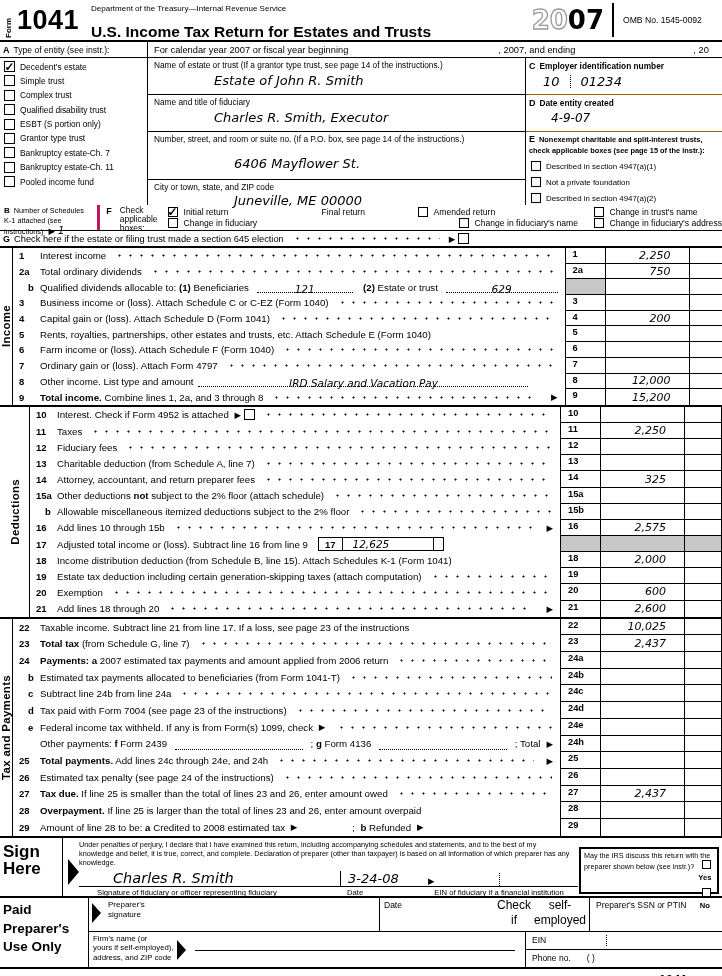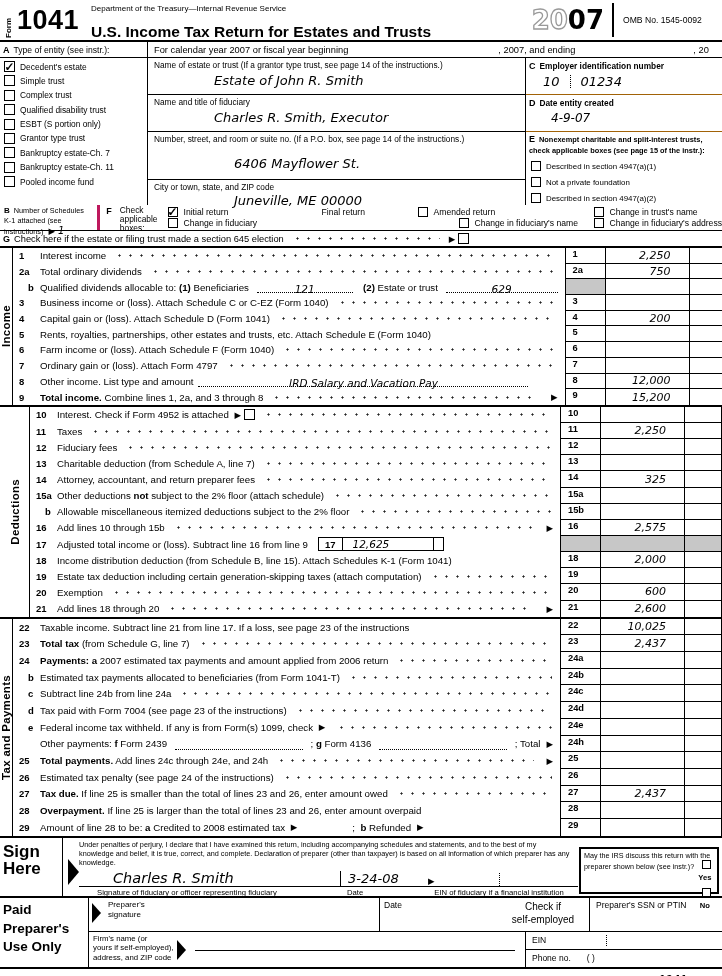--- a/index.html
+++ b/index.html
@@ -131,21 +131,21 @@
   
   .prep{height:71px;display:flex;border-bottom:2px solid #000;}
   .prep-label{width:88px;font-size:13.5px;font-weight:bold;line-height:1.4;padding:3px 0 0 3px;}
   .prep-content{flex:1;border-left:1px solid #000;display:flex;flex-direction:column;}
   .prow1{height:34px;border-bottom:1px solid #000;display:flex;}
   .p-arrow{width:0;height:0;border-top:10px solid transparent;border-bottom:10px solid transparent;
            border-left:9px solid #000;margin:5px 7px 0 3px;flex:none;}
   .p-sig{flex:1;display:flex;}
   .p-sig-label{font-size:8px;line-height:1.35;padding-top:2px;}
   .p-date{width:118px;border-left:1px solid #000;font-size:8.5px;padding:2px 0 0 4px;}
-  .p-check{width:92px;font-size:10px;text-align:center;display:flex;flex-direction:column;justify-content:center;
+  .p-check{width:92px;font-size:12px;text-align:center;display:flex;flex-direction:row;justify-content:center;
            padding-bottom:3px;line-height:1.3;}
   .p-ssn{width:133px;border-left:1px solid #000;font-size:8.5px;padding:2px 0 0 6px;}
   .prow2{flex:1;display:flex;}
   .p-firm{flex:1;display:flex;font-size:7.8px;line-height:1.25;padding:2px 0 0 4px;}
   .p-firm .p-arrow{margin-top:6px;}
   .firm-line{flex:1;border-bottom:1px solid #000;height:17px;margin:0 10px 0 2px;}
   .p-right{width:197px;border-left:1px solid #000;display:flex;flex-direction:column;}
   .p-ein{flex:1;border-bottom:1px solid #000;display:flex;align-items:center;font-size:8.5px;padding-left:6px;}
   .p-ein .ein-dotsep{height:11px;margin:0 0 0 60px;}
   .p-phone{flex:1;display:flex;align-items:center;font-size:8.5px;padding-left:6px;gap:16px;}

